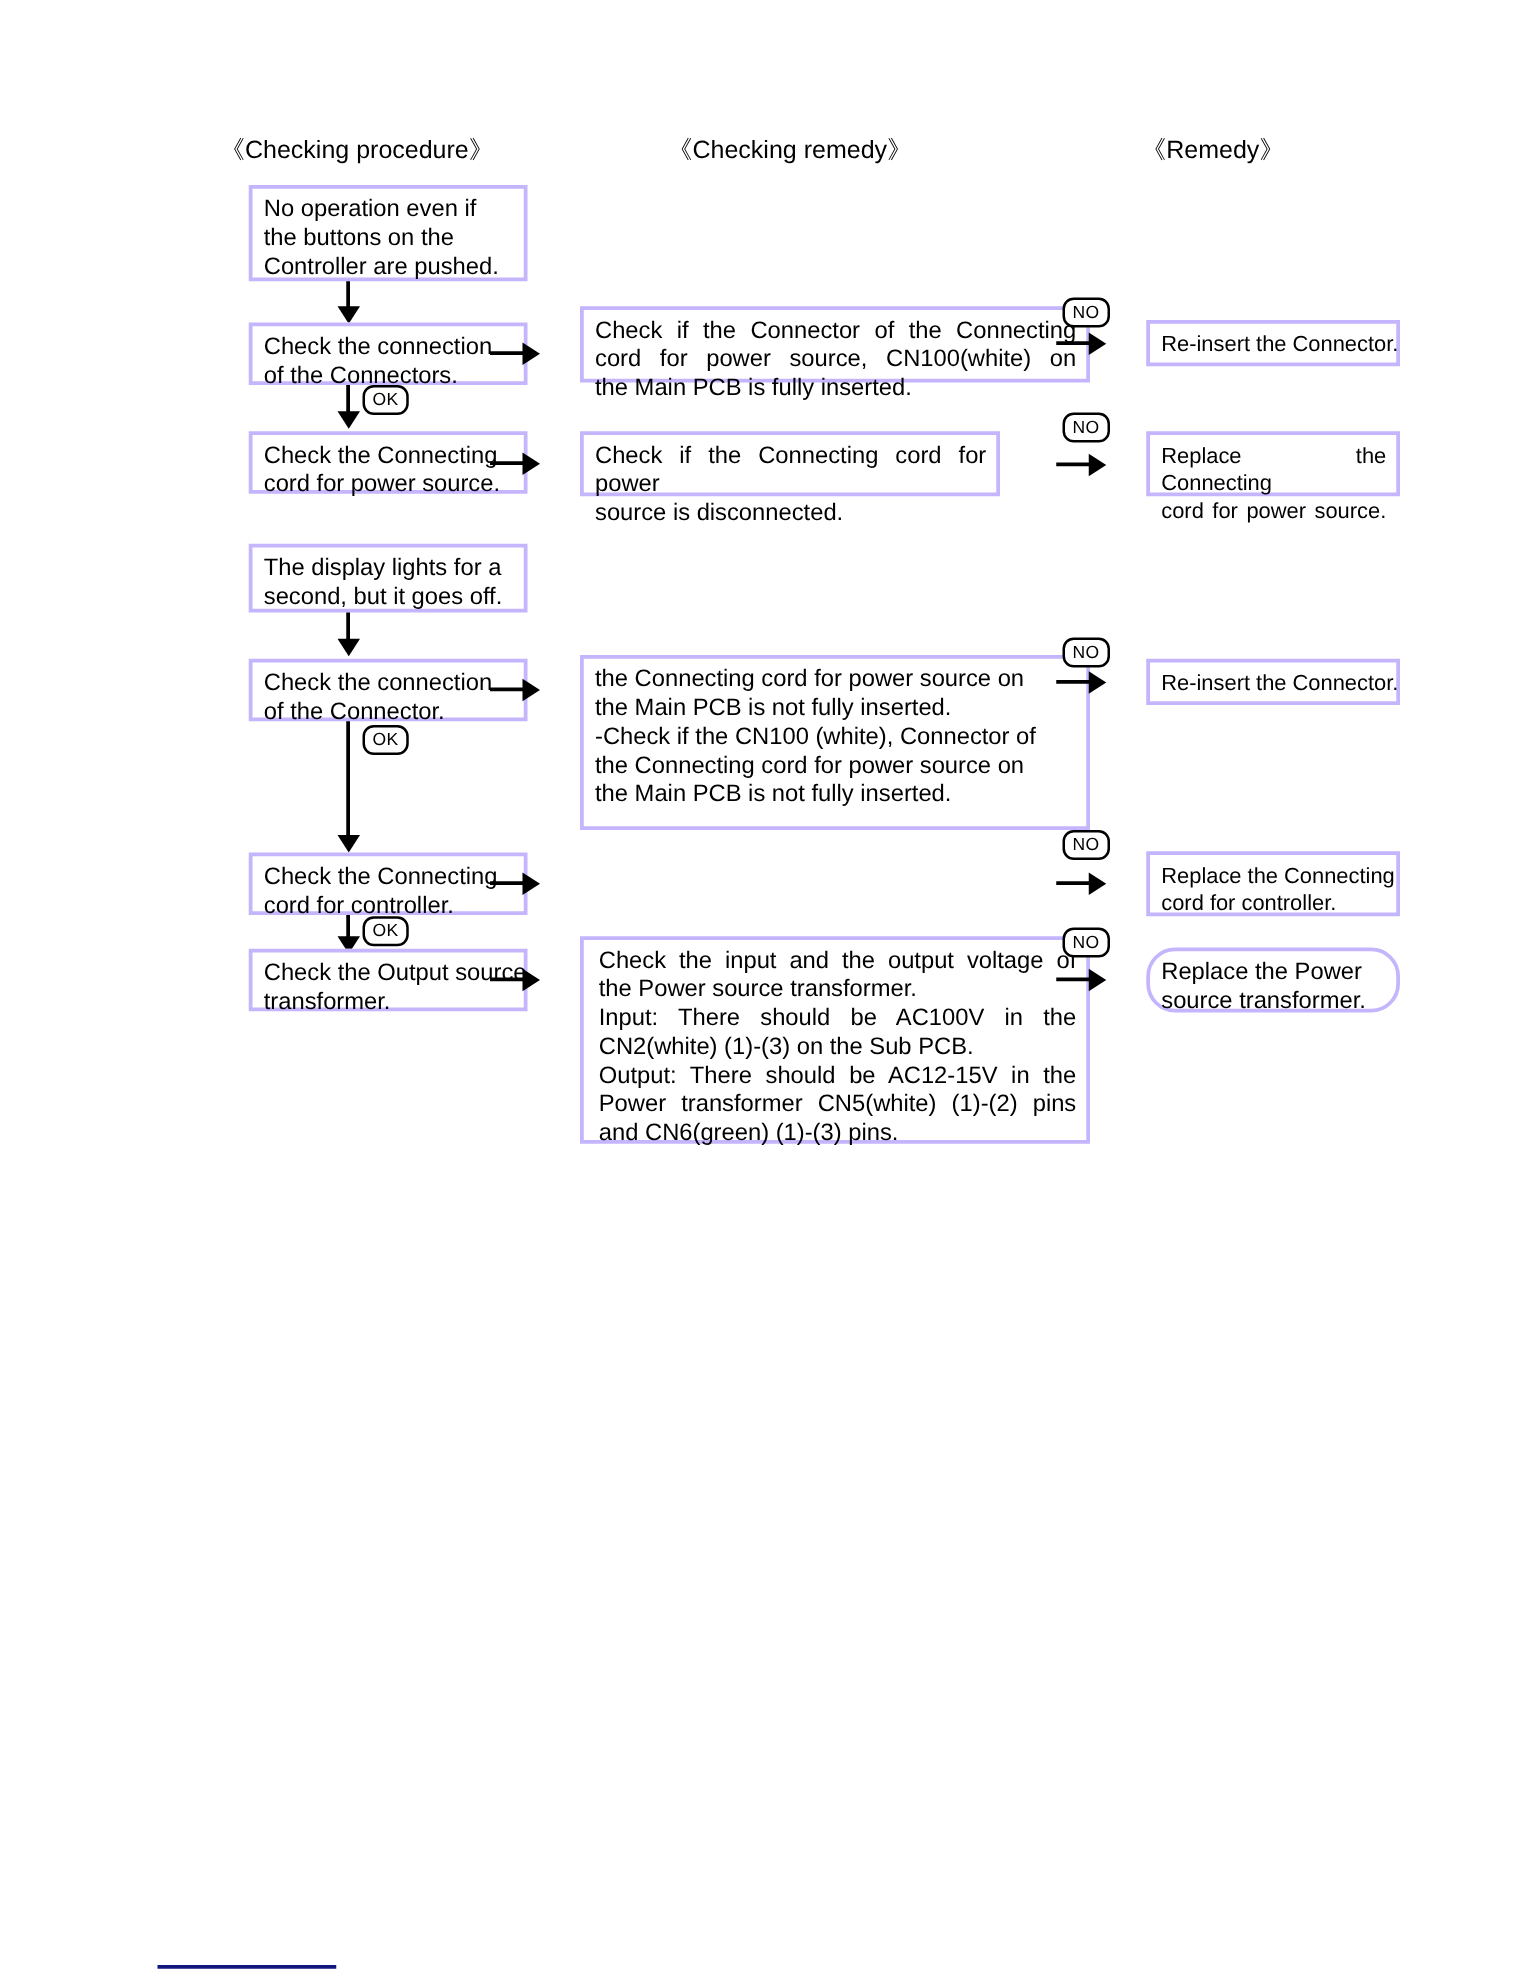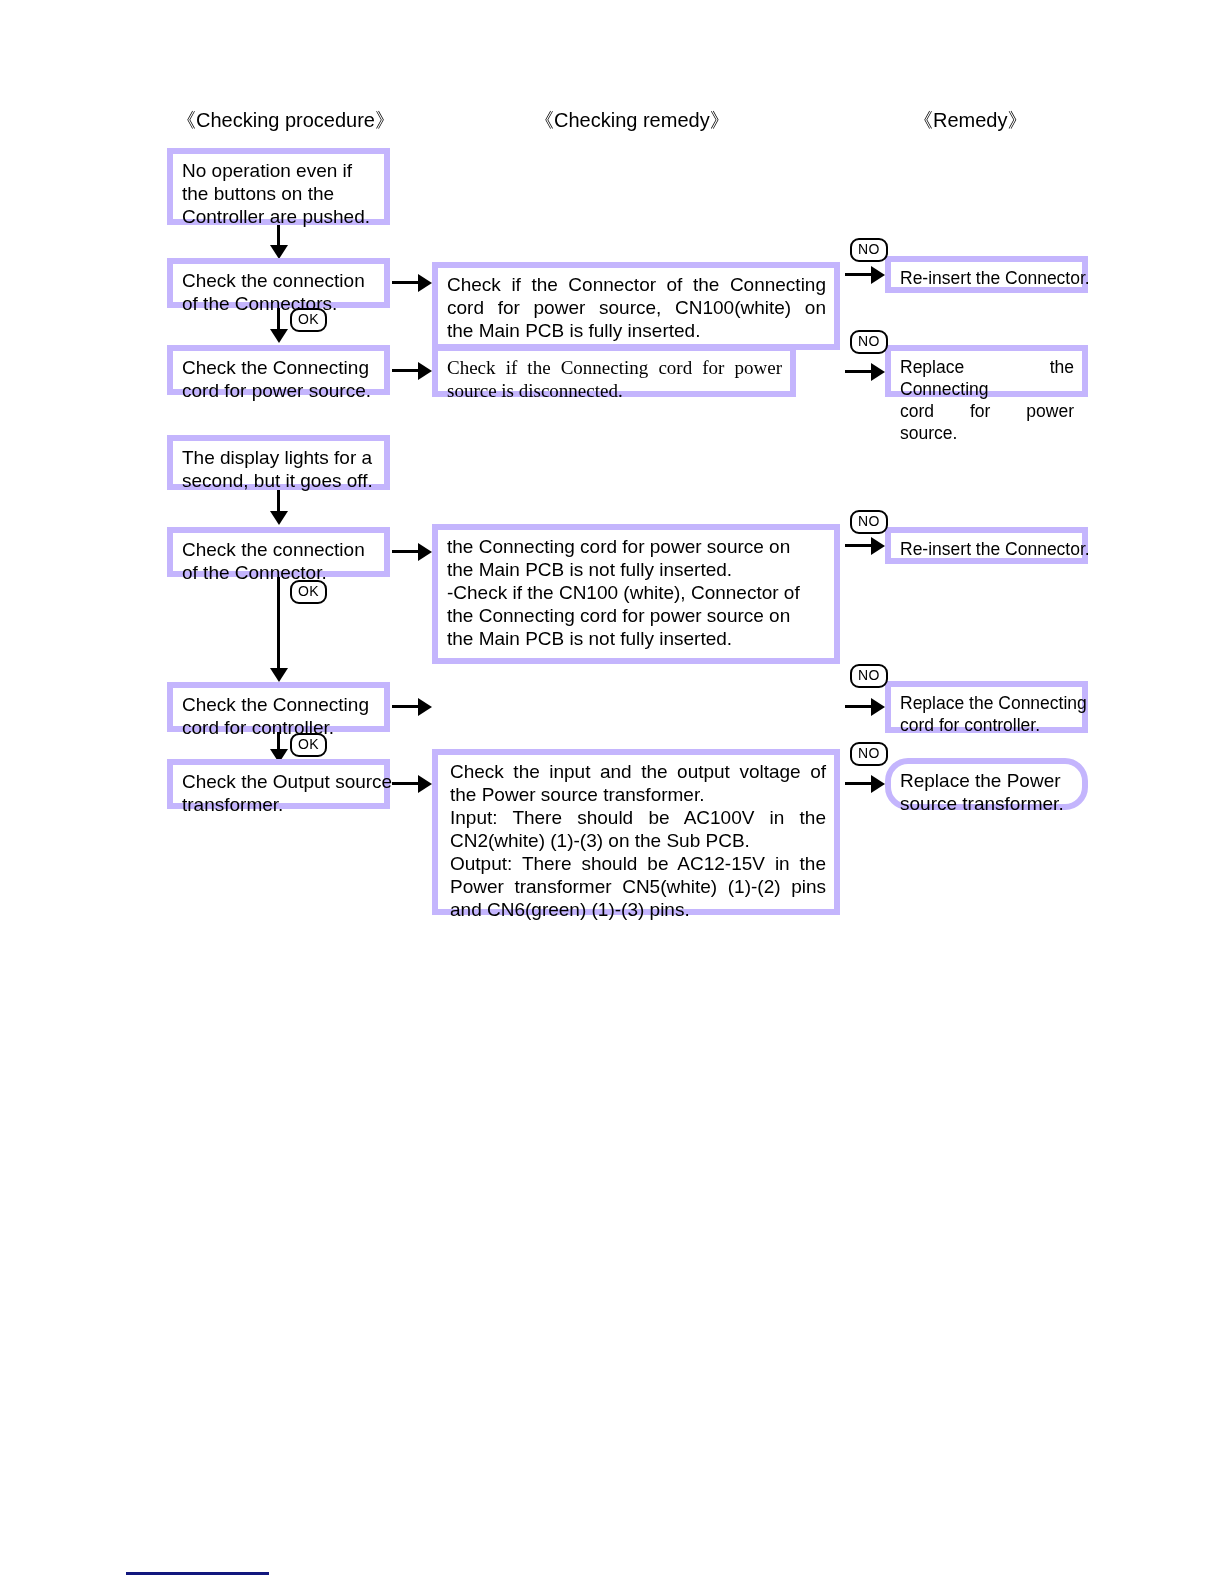--- a/index.html
+++ b/index.html
@@ -30,26 +30,27 @@
     font-size: 20px;
     line-height: 24px;
     white-space: nowrap;
     color: #000;
   }
 
   
   .box {
     position: absolute;
     box-sizing: border-box;
-    border: 6px solid #c4b5fd;
+    border: 3px solid #c4b5fd;
     background: #ffffff;
     padding: 5px 8px 5px 9px;
     font-size: 19px;
     line-height: 23px;
     color: #000000;
+    margin-left: 32px;
   }
   .box.justify {
     text-align: justify;
     text-align-last: left;
   }
   .box.small {
     font-size: 17.5px;
     line-height: 22px;
   }
   .box .ln {
@@ -145,21 +146,21 @@
 
   <div class="v-arrow" style="left:277px; top:225px; height:21px;"></div>
 
   <div class="box" style="left:167px; top:258px; width:223px; height:50px;">
     <span class="ln">Check the connection</span>
     <span class="ln">of the Connectors.</span>
   </div>
 
   <div class="h-arrow" style="left:392px; top:281px; width:27px;"></div>
 
-  <div class="box justify" style="left:432px; top:262px; width:408px; height:88px;">
+  <div class="box justify" style="left:432px; top:245px; width:408px; height:61px;">
     <span class="ln j">Check if the Connector of the Connecting</span>
     <span class="ln j">cord for power source, CN100(white) on</span>
     <span class="ln">the Main PCB is fully inserted.</span>
   </div>
 
   <div class="pill" style="left:850px; top:238px;">NO</div>
   <div class="h-arrow" style="left:845px; top:273px; width:27px;"></div>
 
   <div class="box small" style="left:885px; top:256px; width:203px; height:37px;">
     <span class="ln">Re-insert the Connector.</span>
@@ -168,21 +169,21 @@
   <div class="pill" style="left:290px; top:308px;">OK</div>
   <div class="v-arrow" style="left:277px; top:308px; height:22px;"></div>
 
   <div class="box" style="left:167px; top:345px; width:223px; height:50px;">
     <span class="ln">Check the Connecting</span>
     <span class="ln">cord for power source.</span>
   </div>
 
   <div class="h-arrow" style="left:392px; top:369px; width:27px;"></div>
 
-  <div class="box justify" style="left:432px; top:345px; width:364px; height:52px;font-family:Liberation Serif, serif;">
+  <div class="box justify" style="left:432px; top:345px; width:336px; height:52px;">
     <span class="ln j">Check if the Connecting cord for power</span>
     <span class="ln">source is disconnected.</span>
   </div>
 
   <div class="pill" style="left:850px; top:330px;">NO</div>
   <div class="h-arrow" style="left:845px; top:370px; width:27px;"></div>
 
   <div class="box small" style="left:885px; top:345px; width:203px; height:52px;">
     <span class="ln j">Replace the Connecting</span>
     <span class="ln j">cord for power source.</span>

